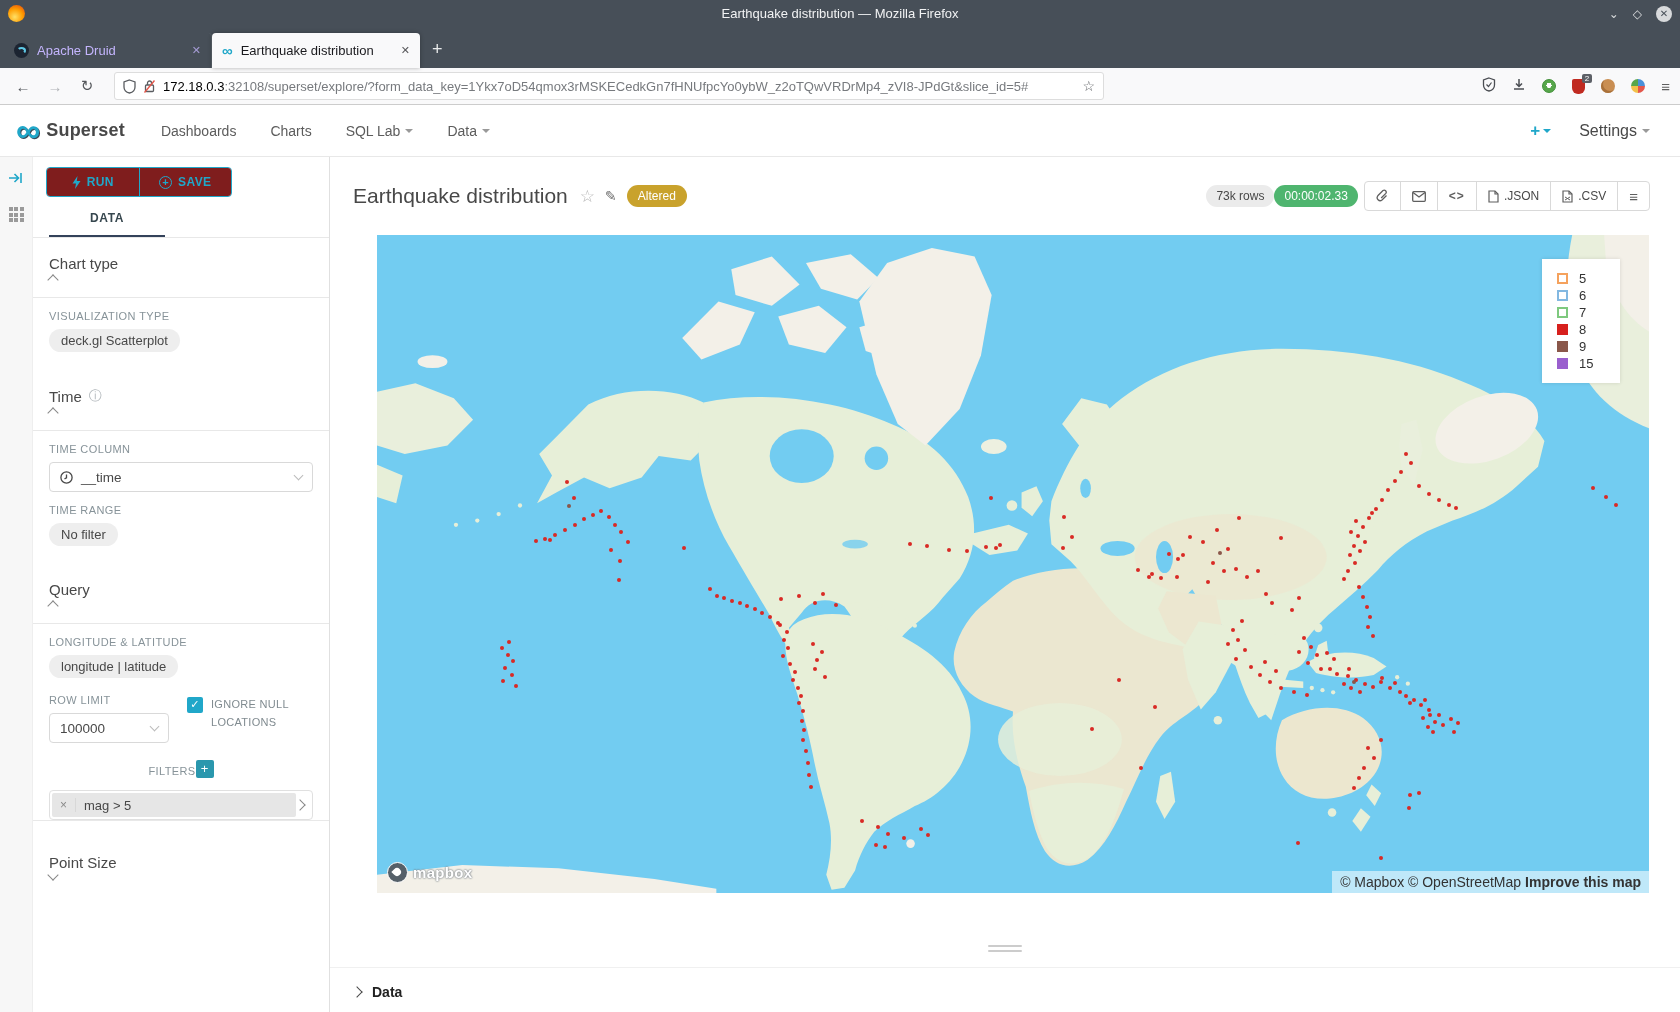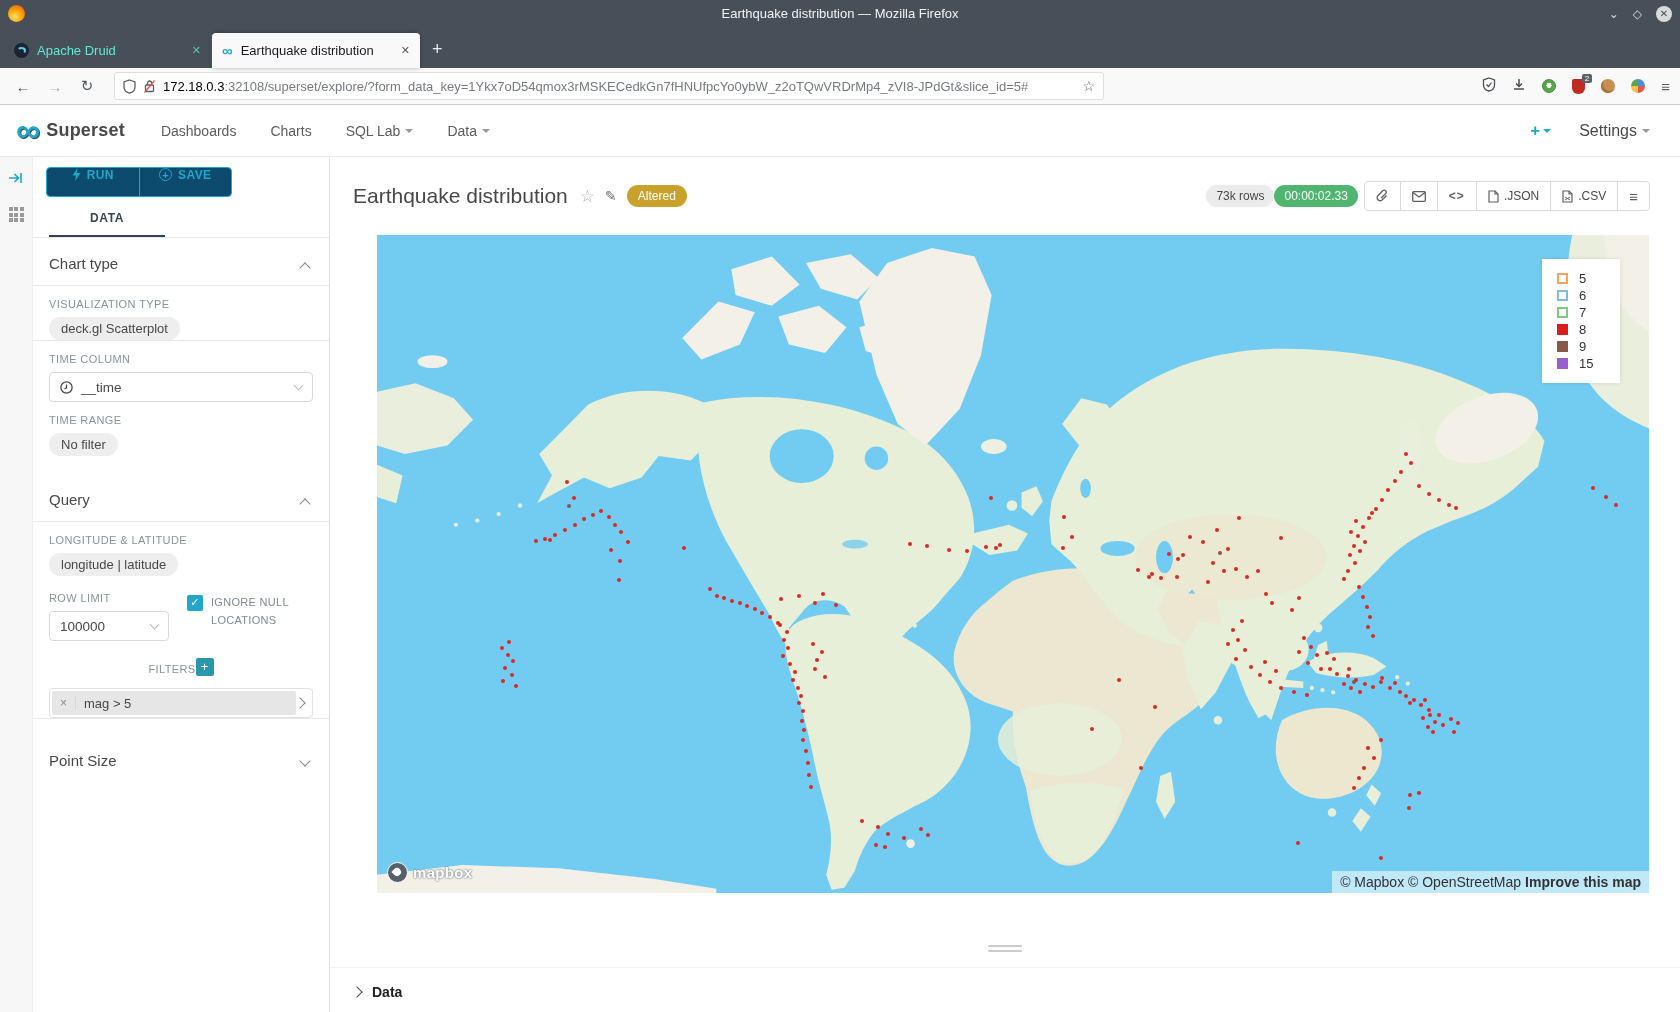--- a/index.html
+++ b/index.html
@@ -8,21 +8,21 @@
 
   
   .titlebar { height:27px; background:#474f58; display:flex; align-items:center; padding:0 8px; position:relative; }
   .ff-logo { width:17px; height:17px; border-radius:50%; background:radial-gradient(circle at 35% 65%, #ffd54a 0%, #ff9500 45%, #e round 0); background:radial-gradient(circle at 40% 70%, #ffe066 0%, #ff9d00 50%, #e8590c 85%); }
   .win-title { position:absolute; left:0; right:0; text-align:center; color:#f2f3f4; font-size:13px; pointer-events:none; }
   .win-controls { margin-left:auto; display:flex; align-items:center; gap:14px; color:#d8dadc; font-size:12px; z-index:2; }
   .win-close { width:16px; height:16px; border-radius:50%; background:#d8dadc; color:#474f58; display:flex; align-items:center; justify-content:center; font-size:10px; }
 
   .tabbar { height:41px; background:#474f58; display:flex; align-items:flex-end; padding:0 4px; }
   .tab { width:208px; height:35px; display:flex; align-items:center; gap:8px; padding:0 10px; font-size:13px; border-radius:4px 4px 0 0; }
-  .tab.inactive { color:#5eead4; border-right:1px solid #5a626a; }
+  .tab.inactive { color:#c4b5fd; border-right:1px solid #5a626a; }
   .tab.active { background:#f9f9fa; color:#1a1a1e; box-shadow:0 0 4px rgba(0,0,0,.3); }
   .tab .tclose { margin-left:auto; font-size:11px; color:inherit; opacity:.75; }
   .fav-druid { width:15px; height:15px; border-radius:50%; background:#1c2431; position:relative; flex:none; }
   .fav-druid::after { content:""; position:absolute; inset:4px 3px; border-radius:50%; border:2px solid #5ec8e5; border-left-color:transparent; border-bottom-color:transparent; }
   .fav-superset { color:#20a7c9; font-weight:bold; font-size:15px; line-height:1; flex:none; }
   .newtab { color:#e8e9ea; font-size:18px; margin:0 0 8px 12px; }
 
   .toolbar { height:37px; background:#f9f9fa; border-bottom:1px solid #ccc; display:flex; align-items:center; padding:0 10px; gap:6px; }
   .navbtn { color:#55585c; font-size:15px; width:26px; text-align:center; }
   .navbtn.dim { color:#b0b3b6; }
@@ -53,26 +53,26 @@
 
   
   .content { display:flex; height:855px; }
   .rail { width:33px; background:#f7f7f7; border-right:1px solid #eee; display:flex; flex-direction:column; align-items:center; padding-top:14px; gap:18px; }
   .panel { width:297px; border-right:1px solid #e0e0e0; background:#fff; overflow:hidden; }
   .main { flex:1; position:relative; background:#fff; }
 
   
   .panel-inner { padding:0 16px; }
   .runsave { margin-top:10px; display:flex; height:30px; border:1px solid #20a7c9; border-radius:4px; overflow:hidden; width:186px; margin-left:-3px; }
-  .runsave .btn { flex:1; display:flex; justify-content:center; gap:6px; font-size:12px; font-weight:bold; letter-spacing:.4px; color:#20a7c9; background:#0c4a6e; }
+  .runsave .btn { flex:1; display:flex; align-items:center; justify-content:center; gap:6px; font-size:12px; font-weight:bold; letter-spacing:.4px; color:#20a7c9; background:#7f1d1d; }
   .runsave .btn + .btn { border-left:1px solid #20a7c9; }
   .save-plus { width:13px; height:13px; border:1.4px solid #20a7c9; border-radius:50%; display:flex; align-items:center; justify-content:center; font-size:11px; font-weight:bold; line-height:0; }
   .data-tab { margin-top:14px; width:116px; text-align:center; font-size:12px; font-weight:bold; letter-spacing:.6px; color:#37474f; padding-bottom:10px; border-bottom:2px solid #34425a; }
   .panel-divider { height:1px; background:#e8e8e8; margin:0 -16px; }
-  .sec-head { display:flex; align-items:flex-end; justify-content:space-between; padding:17px 0 13px; }
+  .sec-head { display:flex; align-items:flex-start; justify-content:space-between; padding:17px 0 13px;flex-direction:column; }
   .sec-title { font-size:15px; color:#484848; display:flex; align-items:center; gap:7px; }
   .info-i { color:#b0b6ba; font-size:13px; }
   .chev { width:8px; height:8px; border-right:1.6px solid #878787; border-bottom:1.6px solid #878787; display:inline-block; margin-right:4px; }
   .chev.up { transform:rotate(-135deg); margin-top:4px; }
   .chev.down { transform:rotate(45deg); margin-bottom:4px; }
   .chev.right { transform:rotate(-45deg); }
   .ctl-label { font-size:11px; color:#879399; letter-spacing:.4px; margin:12px 0 7px; text-transform:uppercase; }
   .pill { display:inline-block; background:#eeeeee; border-radius:21px; padding:4px 12px; font-size:13px; color:#484848; }
   .select { height:30px; border:1px solid #d9d9d9; border-radius:4px; display:flex; align-items:center; padding:0 10px; gap:8px; font-size:13.5px; color:#484848; background:#fff; }
   .select .sel-chev { margin-left:auto; width:7px; height:7px; border-right:1.4px solid #bbb; border-bottom:1.4px solid #bbb; transform:rotate(45deg); margin-bottom:3px; }
@@ -282,20 +282,27 @@
         <div class="sec-head">
           <span class="sec-title">Chart type</span>
           <span class="chev up"></span>
         </div>
       </div>
       <div class="panel-divider"></div>
       <div class="panel-inner">
         <div class="ctl-label">VISUALIZATION TYPE</div>
         <span class="pill">deck.gl Scatterplot</span>
 
+        <div class="sec-head" style="margin-top:18px">
+          <span class="sec-title">
+              <span>Time</span>
+              <span class="info-i">ⓘ</span>
+            </span>
+          <span class="chev up"></span>
+        </div>
       </div>
       <div class="panel-divider"></div>
       <div class="panel-inner">
         <div class="ctl-label">TIME COLUMN</div>
         <div class="select">
           <svg width="13" height="13" viewBox="0 0 13 13">
               <circle cx="6.5" cy="6.5" r="5.6" fill="none" stroke="#484848" stroke-width="1.3"></circle>
               <path d="M6.5 3.5 V6.8 L4.5 7.8" stroke="#484848" stroke-width="1.3" fill="none"></path>
             </svg>
           <span>__time</span>

